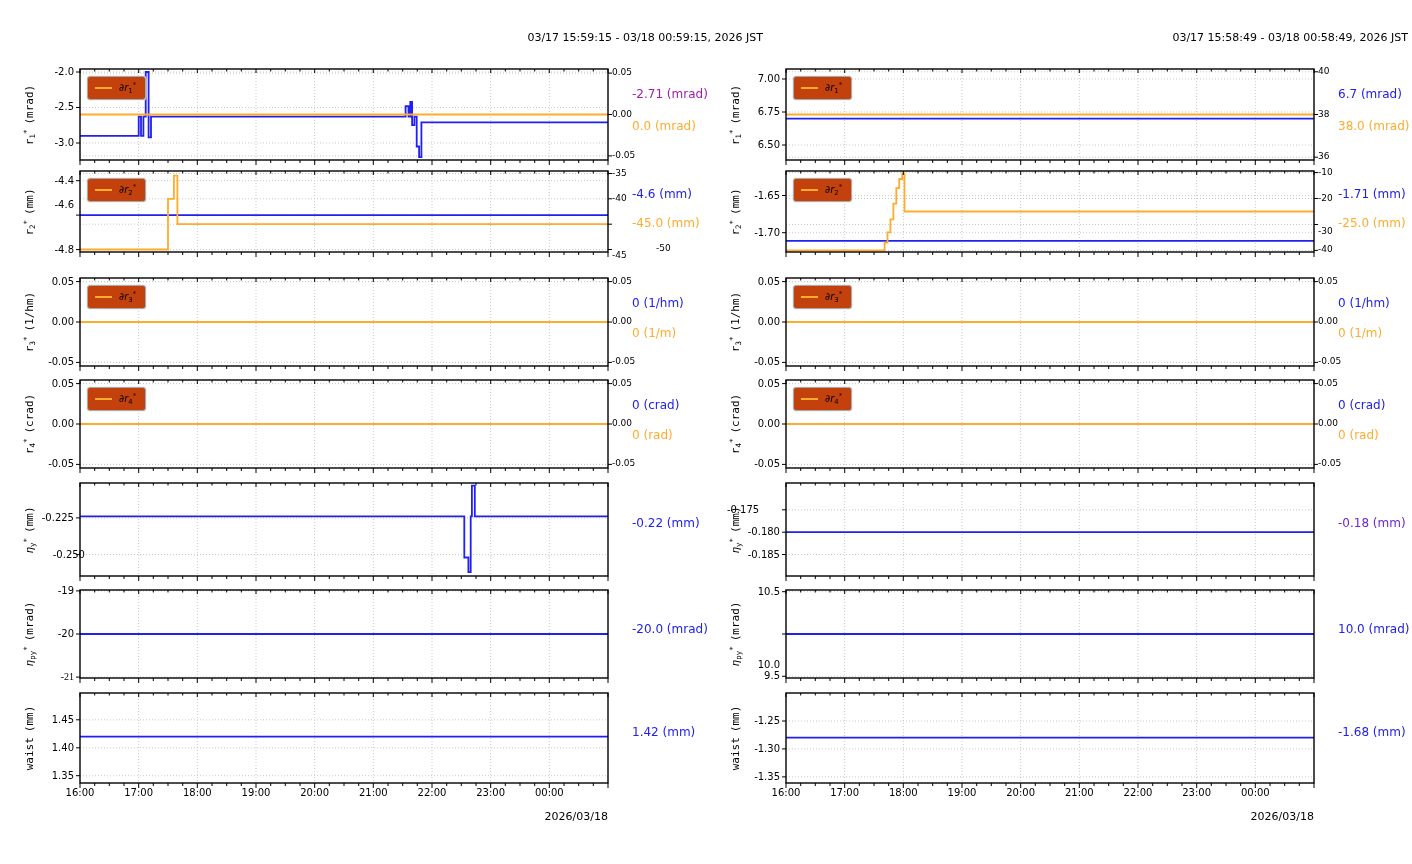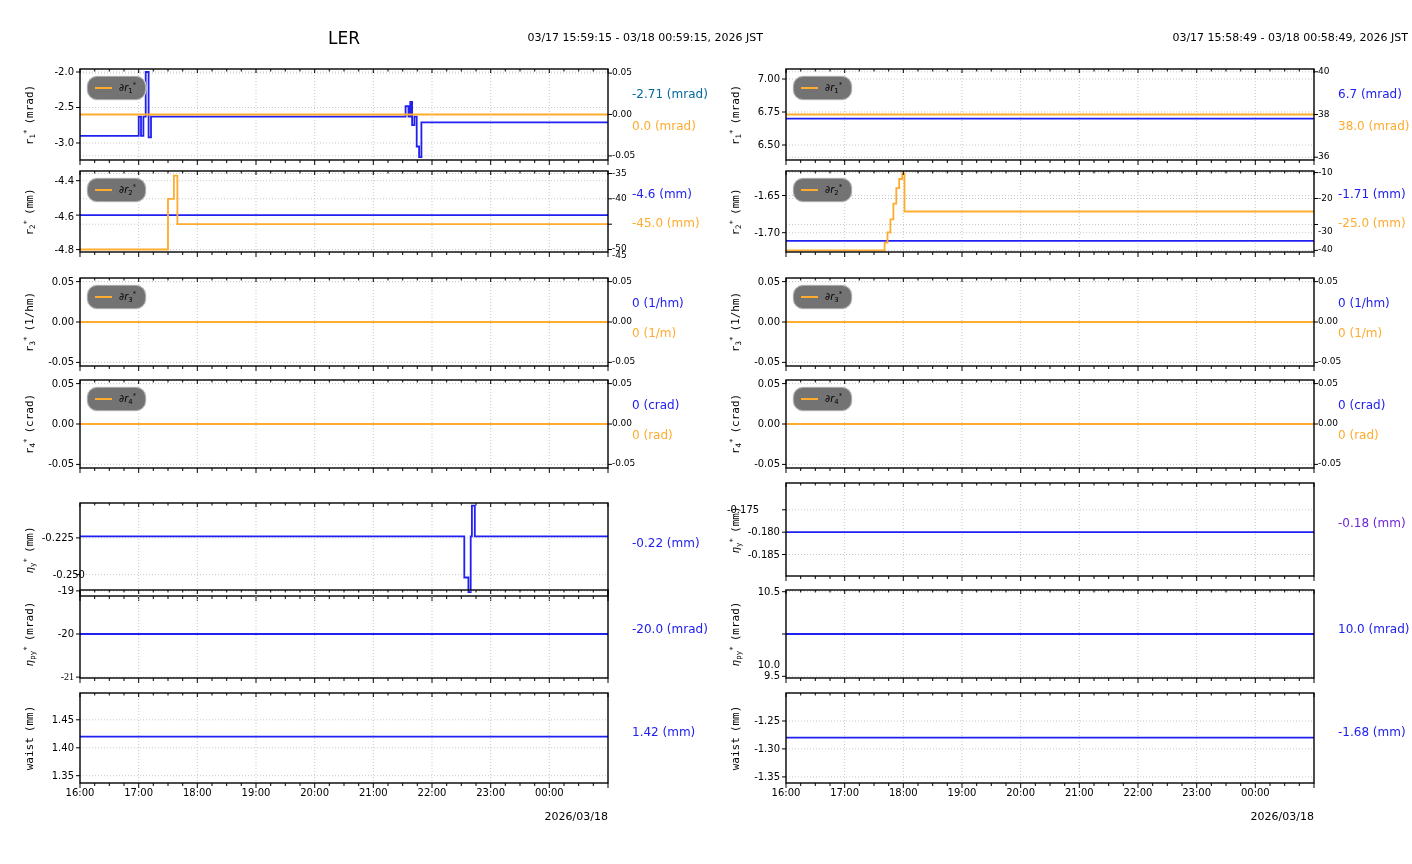--- a/index.html
+++ b/index.html
@@ -11,38 +11,37 @@
   .timerange{position:absolute;font-size:11px;white-space:nowrap;}
   .panel{position:absolute;left:0;width:706px;}
   .plot{position:absolute;top:0;overflow:visible;}
   .ylabel{position:absolute;font-family:"DejaVu Sans Mono",monospace;font-size:11px;
           white-space:nowrap;transform-origin:0 0;
           transform:rotate(-90deg) translate(-50%,-50%);}
   .ylabel .unit{margin-left:5px;}
   .ytick{position:absolute;font-size:10px;white-space:nowrap;line-height:1.1;}
   .ytick.left{left:0;width:74px;text-align:right;}
   .ytick.right{left:612px;text-align:left;font-size:9px;}
-  .legend{position:absolute;border:1px solid #aaaaaa;border-radius:10px;background:#737373;
+  .legend{position:absolute;border:1px solid #aaaaaa;border-radius:3px;background:#c2410c;
           padding:4px 9px 4px 7px;display:flex;align-items:center;gap:7px;font-size:10px;
           box-shadow:0 0 0 0.5px #e8e8e8;}
   .legend-line{display:inline-block;width:17px;height:2px;}
   .readout{position:absolute;left:632px;font-size:12px;white-space:nowrap;}
   .xticks{position:absolute;left:0;width:706px;height:14px;}
   .xtick{position:absolute;top:0;font-size:10px;transform:translateX(-50%);white-space:nowrap;}
   .datelabel{position:absolute;font-size:11px;white-space:nowrap;}
   .sup{font-size:68%;vertical-align:0.55em;}
   .sub{font-size:68%;vertical-align:-0.28em;}
   .it{font-style:italic;}
 </style>
 </head>
 <body>
 
 <div id="root">
     <div class="fig" style="left: 0px;">
-      <div class="fig-title" style="left: 80px; width: 528px; top: 28px;">LER</div>
       <div class="timerange" style="top: 31px; right: -57px;">03/17 15:59:15 - 03/18 00:59:15, 2026 JST</div>
       <div class="panel" style="top: 69px; height: 91px;">
         <svg width="528" height="91" viewBox="0 0 528 91" class="plot" style="left: 80px;">
           <line x1="58.666666666666664" y1="0" x2="58.666666666666664" y2="91" stroke="#c9c9c9" stroke-width="1" stroke-dasharray="1 2"></line>
           <line x1="117.33333333333333" y1="0" x2="117.33333333333333" y2="91" stroke="#c9c9c9" stroke-width="1" stroke-dasharray="1 2"></line>
           <line x1="176" y1="0" x2="176" y2="91" stroke="#c9c9c9" stroke-width="1" stroke-dasharray="1 2"></line>
           <line x1="234.66666666666666" y1="0" x2="234.66666666666666" y2="91" stroke="#c9c9c9" stroke-width="1" stroke-dasharray="1 2"></line>
           <line x1="293.33333333333337" y1="0" x2="293.33333333333337" y2="91" stroke="#c9c9c9" stroke-width="1" stroke-dasharray="1 2"></line>
           <line x1="352" y1="0" x2="352" y2="91" stroke="#c9c9c9" stroke-width="1" stroke-dasharray="1 2"></line>
           <line x1="410.6666666666667" y1="0" x2="410.6666666666667" y2="91" stroke="#c9c9c9" stroke-width="1" stroke-dasharray="1 2"></line>
@@ -141,21 +140,21 @@
         <div class="ytick left" style="top: 32px;">-2.5</div>
         <div class="ytick left" style="top: 68px;">-3.0</div>
         <div class="ytick right" style="top: -1px;">0.05</div>
         <div class="ytick right" style="top: 41px;">0.00</div>
         <div class="ytick right" style="top: 82px;">-0.05</div>
         <div class="ylabel" style="left: 30px; top: 45.5px;"><span><span>r</span><sub class="sub">1</sub><sup class="sup">*</sup></span><span class="unit">(mrad)</span></div>
         <div class="legend" style="left: 87px; top: 7px;">
           <span class="legend-line" style="background: rgb(255, 171, 46);"></span>
           <span><span class="it">∂r</span><sub class="sub">1</sub><sup class="sup">*</sup></span>
         </div>
-        <div class="readout" style="top: 18px; color: #0369a1;">-2.71 (mrad)</div>
+        <div class="readout" style="top: 18px; color: #a21caf;">-2.71 (mrad)</div>
         <div class="readout" style="top: 50px; color: rgb(255, 171, 46);">0.0 (mrad)</div>
       </div>
       <div class="panel" style="top: 171px; height: 81px;">
         <svg width="528" height="81" viewBox="0 0 528 81" class="plot" style="left: 80px;">
           <line x1="58.666666666666664" y1="0" x2="58.666666666666664" y2="81" stroke="#c9c9c9" stroke-width="1" stroke-dasharray="1 2"></line>
           <line x1="117.33333333333333" y1="0" x2="117.33333333333333" y2="81" stroke="#c9c9c9" stroke-width="1" stroke-dasharray="1 2"></line>
           <line x1="176" y1="0" x2="176" y2="81" stroke="#c9c9c9" stroke-width="1" stroke-dasharray="1 2"></line>
           <line x1="234.66666666666666" y1="0" x2="234.66666666666666" y2="81" stroke="#c9c9c9" stroke-width="1" stroke-dasharray="1 2"></line>
           <line x1="293.33333333333337" y1="0" x2="293.33333333333337" y2="81" stroke="#c9c9c9" stroke-width="1" stroke-dasharray="1 2"></line>
           <line x1="352" y1="0" x2="352" y2="81" stroke="#c9c9c9" stroke-width="1" stroke-dasharray="1 2"></line>
@@ -247,26 +246,26 @@
           <line x1="528.0" y1="0" x2="528.0" y2="4" stroke="#000000" stroke-width="1"></line>
           <line x1="-4" y1="9.7" x2="0" y2="9.7" stroke="#000000" stroke-width="1"></line>
           <line x1="-4" y1="44.1" x2="0" y2="44.1" stroke="#000000" stroke-width="1"></line>
           <line x1="-4" y1="78.6" x2="0" y2="78.6" stroke="#000000" stroke-width="1"></line>
           <line x1="528" y1="2.5" x2="532" y2="2.5" stroke="#000000" stroke-width="1"></line>
           <line x1="528" y1="27.8" x2="532" y2="27.8" stroke="#000000" stroke-width="1"></line>
           <line x1="528" y1="53.2" x2="532" y2="53.2" stroke="#000000" stroke-width="1"></line>
           <line x1="528" y1="78.5" x2="532" y2="78.5" stroke="#000000" stroke-width="1"></line>
         </svg>
         <div class="ytick left" style="top: 4px;">-4.4</div>
-        <div class="ytick left" style="top: 40px;">-4.6</div>
+        <div class="ytick left" style="top: 28px;">-4.6</div>
         <div class="ytick left" style="top: 73px;">-4.8</div>
         <div class="ytick right" style="top: -2px;">-35</div>
         <div class="ytick right" style="top: 23px;">-40</div>
         <div class="ytick right" style="top: 48px; margin-top: 32px;">-45</div>
-        <div class="ytick right" style="top: 73px;">-50</div>
+        <div class="ytick right" style="top: 73px; margin-left: 44px;">-50</div>
         <div class="ylabel" style="left: 30px; top: 40.5px;"><span><span>r</span><sub class="sub">2</sub><sup class="sup">*</sup></span><span class="unit">(mm)</span></div>
         <div class="legend" style="left: 87px; top: 7px;">
           <span class="legend-line" style="background: rgb(255, 171, 46);"></span>
           <span><span class="it">∂r</span><sub class="sub">2</sub><sup class="sup">*</sup></span>
         </div>
         <div class="readout" style="top: 16px; color: rgb(32, 32, 240);">-4.6 (mm)</div>
         <div class="readout" style="top: 45px; color: rgb(255, 171, 46);">-45.0 (mm)</div>
       </div>
       <div class="panel" style="top: 278px; height: 88px;">
         <svg width="528" height="88" viewBox="0 0 528 88" class="plot" style="left: 80px;">
@@ -489,21 +488,21 @@
         <div class="ytick right" style="top: 39px;">0.00</div>
         <div class="ytick right" style="top: 79px;">-0.05</div>
         <div class="ylabel" style="left: 30px; top: 44px;"><span><span>r</span><sub class="sub">4</sub><sup class="sup">*</sup></span><span class="unit">(crad)</span></div>
         <div class="legend" style="left: 87px; top: 7px;">
           <span class="legend-line" style="background: rgb(255, 171, 46);"></span>
           <span><span class="it">∂r</span><sub class="sub">4</sub><sup class="sup">*</sup></span>
         </div>
         <div class="readout" style="top: 18px; color: rgb(32, 32, 240);">0 (crad)</div>
         <div class="readout" style="top: 48px; color: rgb(255, 171, 46);">0 (rad)</div>
       </div>
-      <div class="panel" style="top: 503px; height: 93px;">
+      <div class="panel" style="top: 483px; height: 93px;">
         <svg width="528" height="93" viewBox="0 0 528 93" class="plot" style="left: 80px;">
           <line x1="58.666666666666664" y1="0" x2="58.666666666666664" y2="93" stroke="#c9c9c9" stroke-width="1" stroke-dasharray="1 2"></line>
           <line x1="117.33333333333333" y1="0" x2="117.33333333333333" y2="93" stroke="#c9c9c9" stroke-width="1" stroke-dasharray="1 2"></line>
           <line x1="176" y1="0" x2="176" y2="93" stroke="#c9c9c9" stroke-width="1" stroke-dasharray="1 2"></line>
           <line x1="234.66666666666666" y1="0" x2="234.66666666666666" y2="93" stroke="#c9c9c9" stroke-width="1" stroke-dasharray="1 2"></line>
           <line x1="293.33333333333337" y1="0" x2="293.33333333333337" y2="93" stroke="#c9c9c9" stroke-width="1" stroke-dasharray="1 2"></line>
           <line x1="352" y1="0" x2="352" y2="93" stroke="#c9c9c9" stroke-width="1" stroke-dasharray="1 2"></line>
           <line x1="410.6666666666667" y1="0" x2="410.6666666666667" y2="93" stroke="#c9c9c9" stroke-width="1" stroke-dasharray="1 2"></line>
           <line x1="469.3333333333333" y1="0" x2="469.3333333333333" y2="93" stroke="#c9c9c9" stroke-width="1" stroke-dasharray="1 2"></line>
           <line x1="0" y1="34.9" x2="528" y2="34.9" stroke="#c9c9c9" stroke-width="1" stroke-dasharray="1 2"></line>

